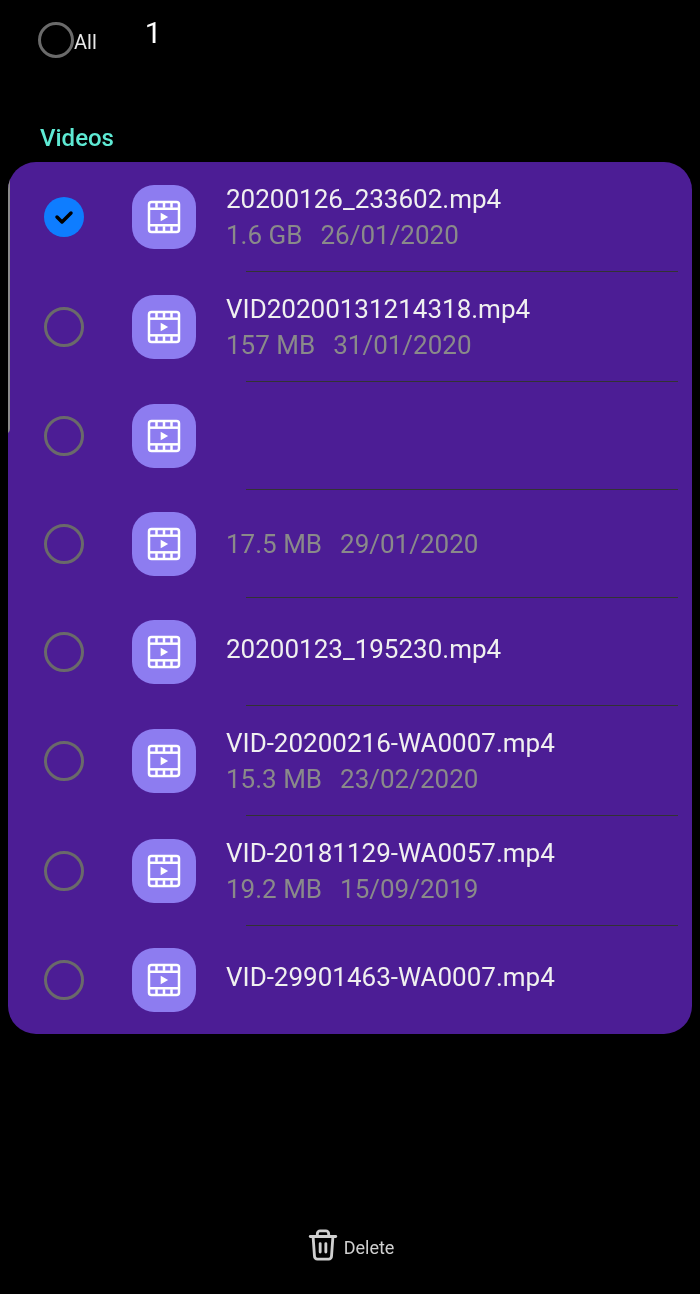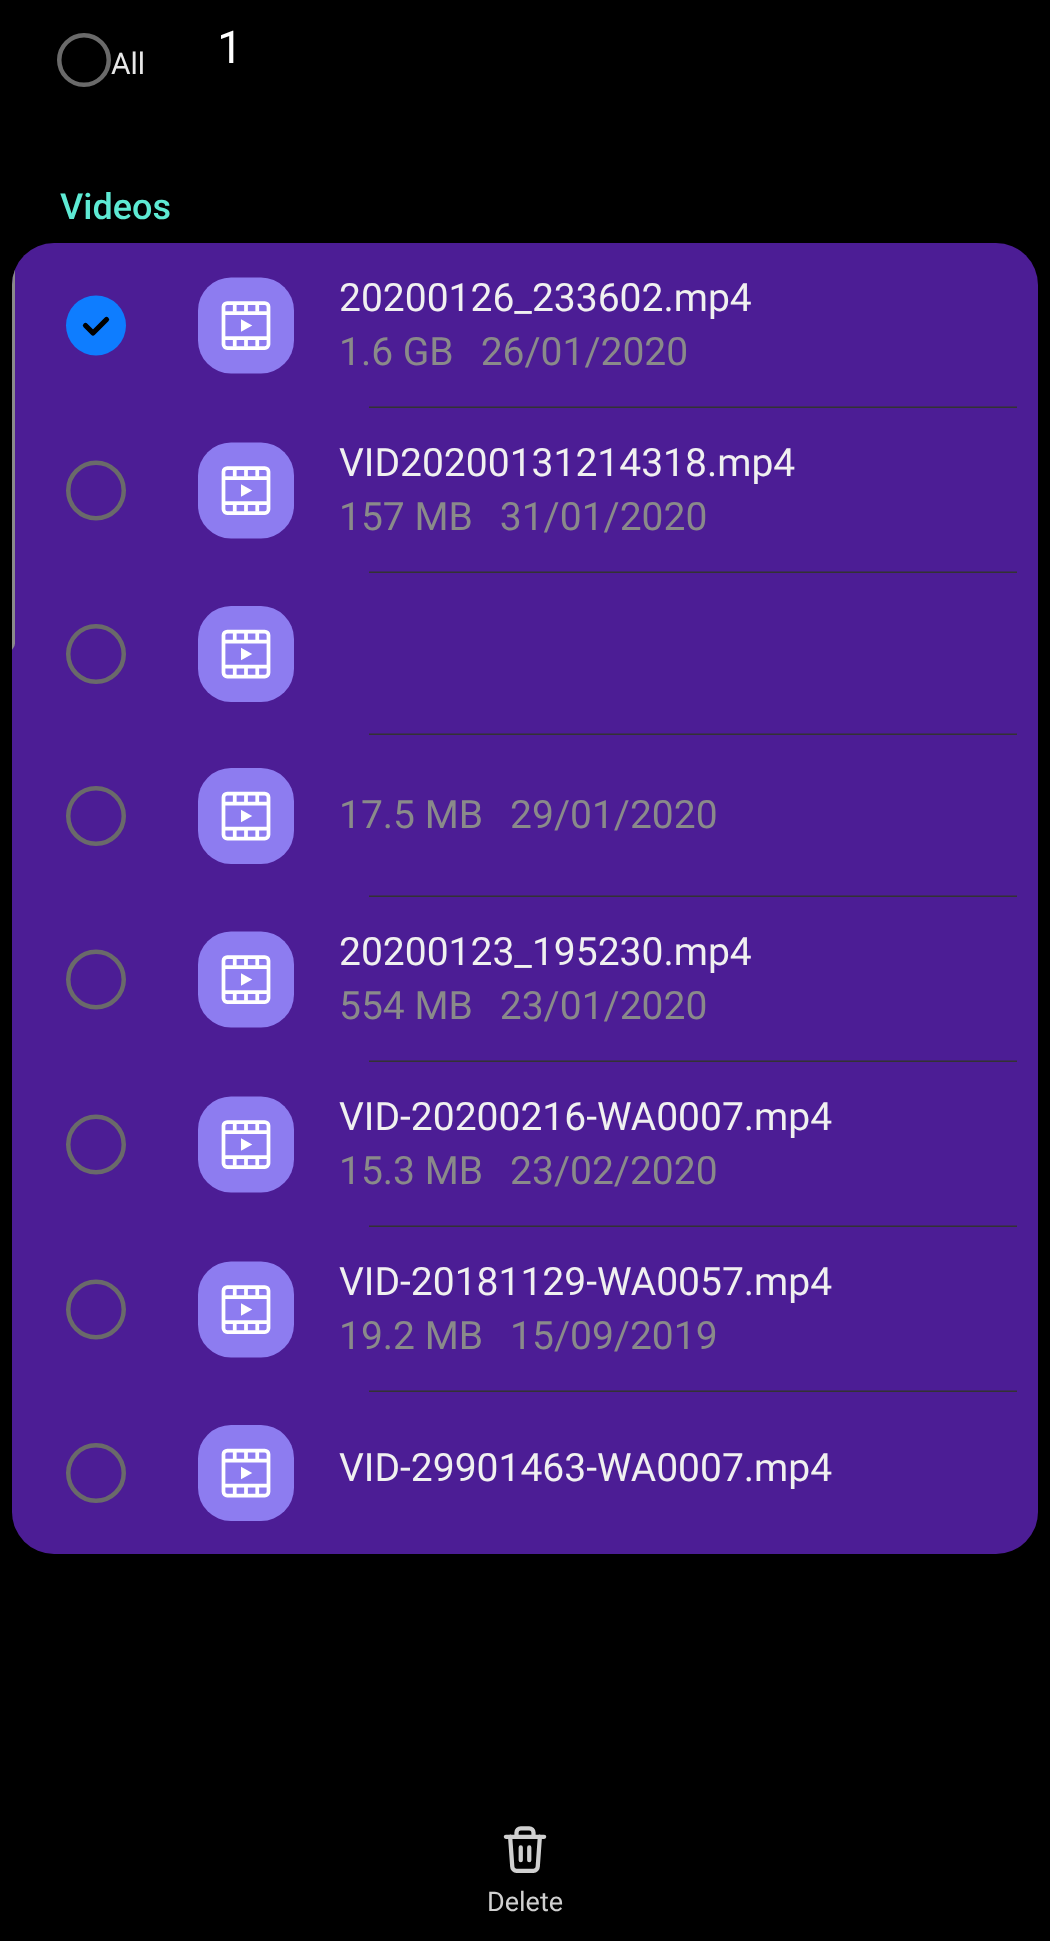--- a/index.html
+++ b/index.html
@@ -123,21 +123,21 @@
     }
     .file-meta .size { margin-right: 18px; }
     .bottom-bar {
       position: absolute;
       left: 0;
       right: 0;
       bottom: 0;
       height: 94px;
       background: #000;
       display: flex;
-      flex-direction: column;
+      flex-direction: row;
       align-items: center;
       justify-content: center;
       gap: 4px;
     }
     .bottom-bar svg { width: 34px; height: 34px; }
     .delete-label {
       color: #d0d0d0;
       font-size: 18px;
     }
     .fade {
@@ -263,21 +263,20 @@
   <line x1="24" y1="7" x2="24" y2="13"></line>
   <line x1="33" y1="7" x2="33" y2="13"></line>
   <line x1="15" y1="35" x2="15" y2="41"></line>
   <line x1="24" y1="35" x2="24" y2="41"></line>
   <line x1="33" y1="35" x2="33" y2="41"></line>
   <polygon points="20,19 20,29 29,24" fill="#fff" stroke="none"></polygon>
 </svg>
         </div>
         <div class="file-info">
           <div class="file-name">20200123_195230.mp4</div>
-          <div class="file-meta"><span class="size">554 MB</span><span>23/01/2020</span></div>
         </div>
         <div class="divider"></div>
       </div>
       <div class="file-row">
         <div class="check unchecked"></div>
         <div class="thumb">
           <svg viewBox="0 0 48 48" fill="none" stroke="#fff" stroke-width="3" stroke-linejoin="round">
   <rect x="6" y="6" width="36" height="36" rx="3"></rect>
   <line x1="6" y1="14" x2="42" y2="14"></line>
   <line x1="6" y1="34" x2="42" y2="34"></line>

